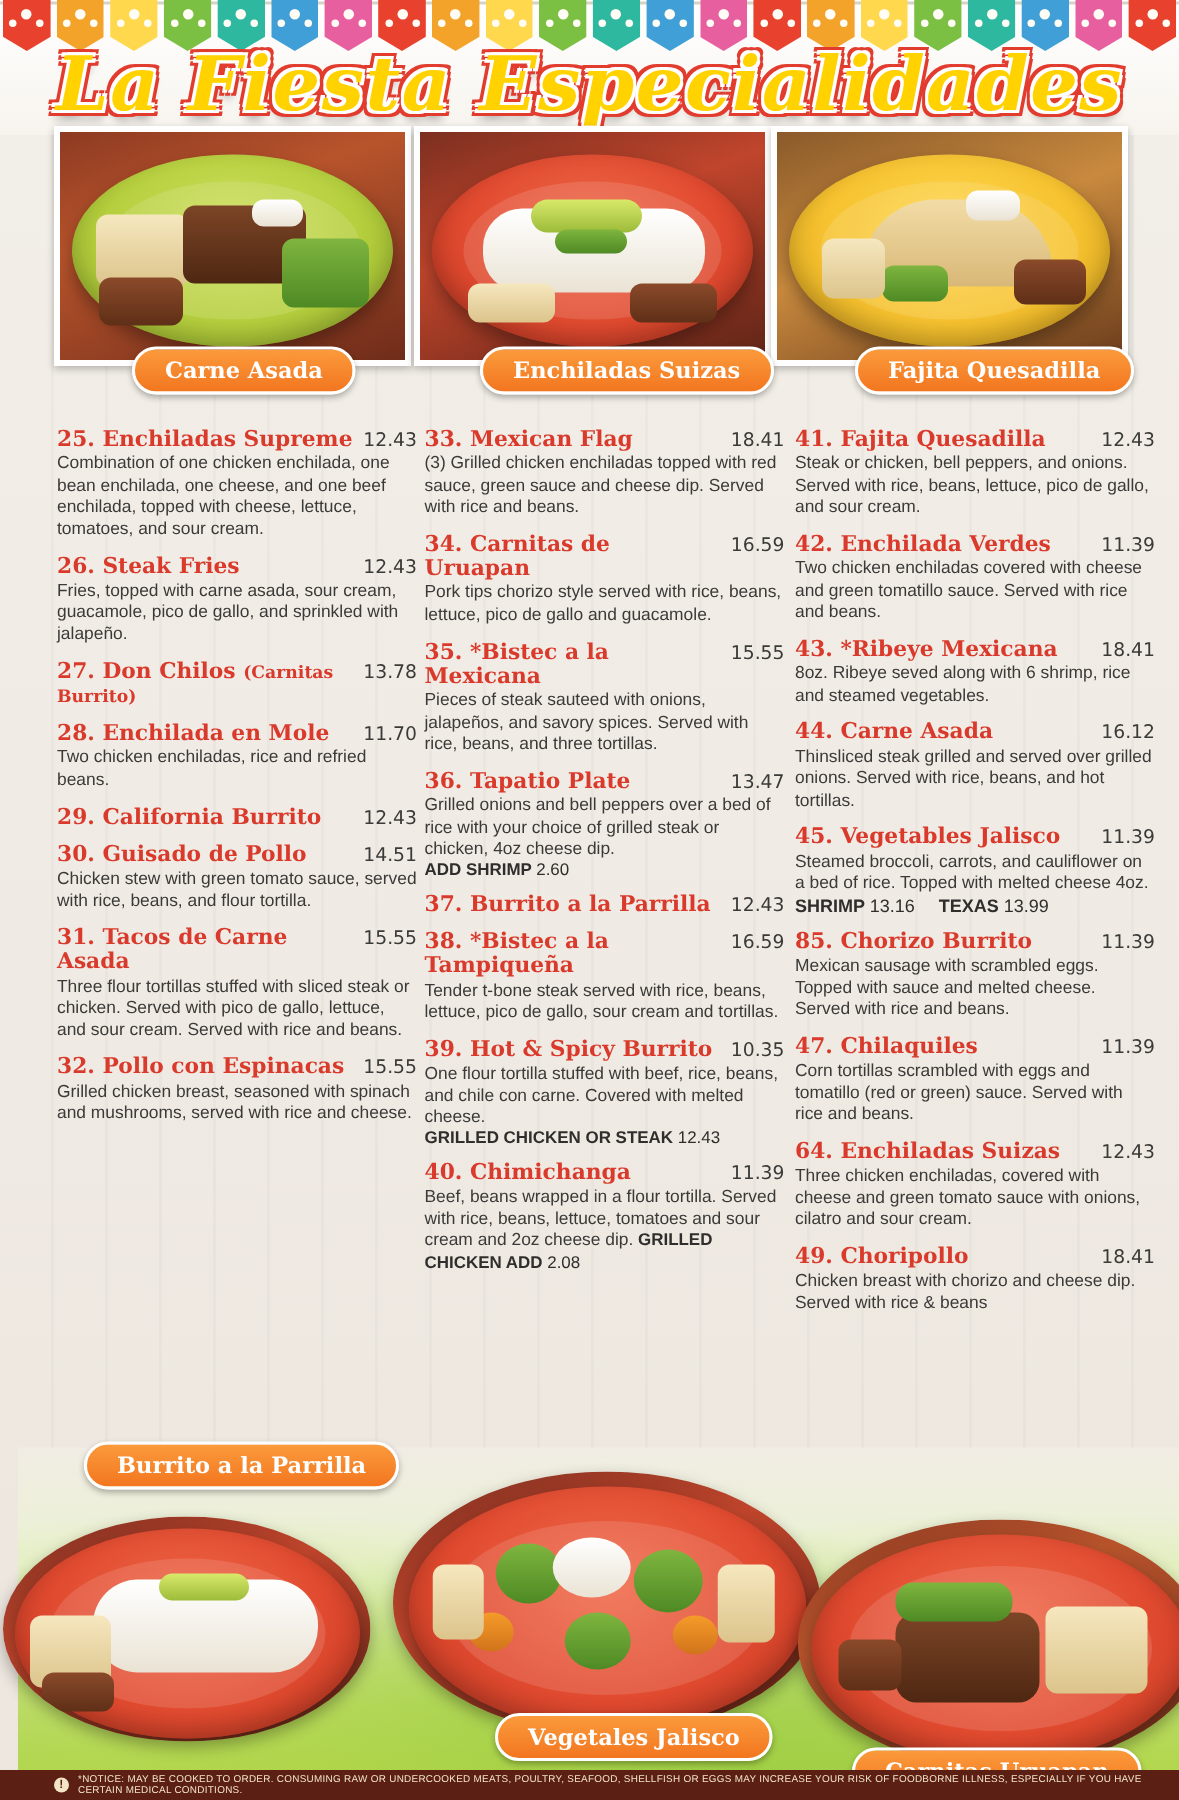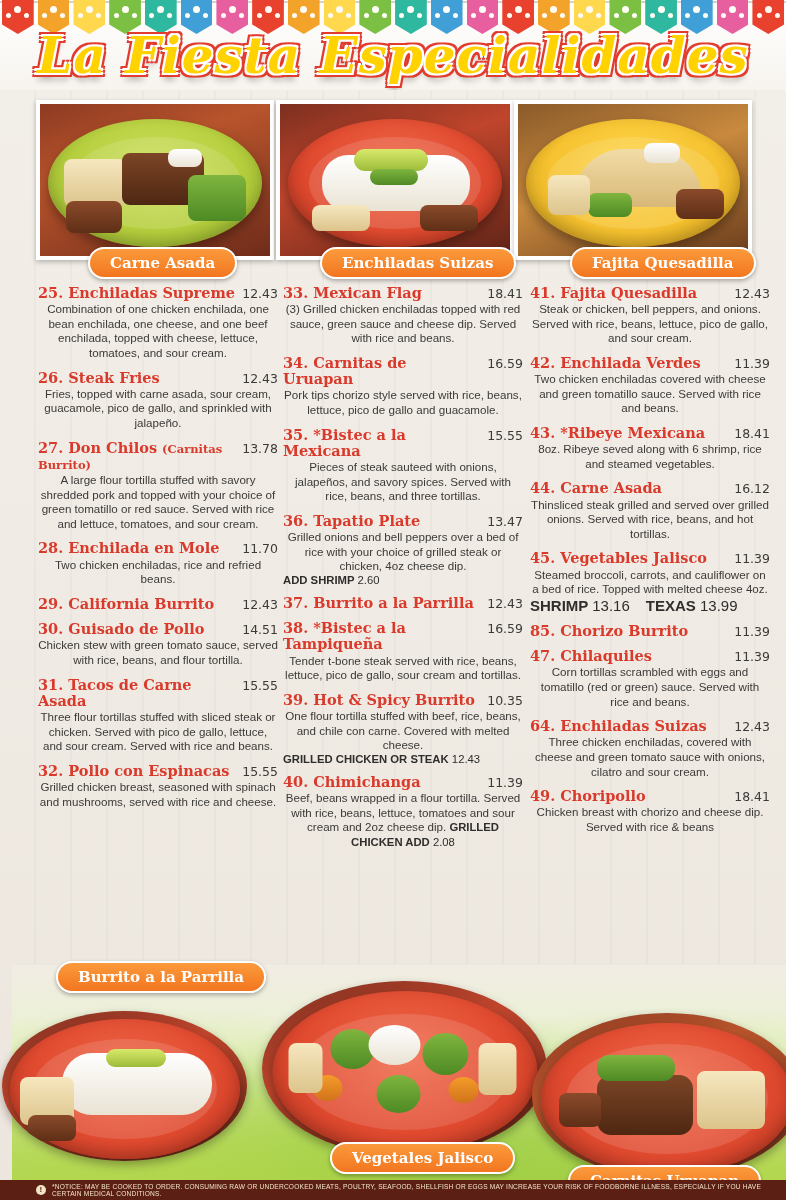--- a/index.html
+++ b/index.html
@@ -52,21 +52,21 @@
     letter-spacing: 1px;
     color: #ffd200;
     text-shadow:
       -2px -2px 0 #ffffff, 2px -2px 0 #ffffff, -2px 2px 0 #ffffff, 2px 2px 0 #ffffff,
       -4px 0 0 #e23c2e, 4px 0 0 #e23c2e, 0 -4px 0 #e23c2e, 0 4px 0 #e23c2e,
       -4px -4px 0 #e23c2e, 4px -4px 0 #e23c2e, -4px 4px 0 #e23c2e, 4px 4px 0 #e23c2e,
       0 7px 6px rgba(0,0,0,0.28);
   }
 
   
-  .photo-row { position:absolute; top:100px; left:0; width:786px; height:185px;text-decoration:underline; }
+  .photo-row { position:absolute; top:84px; left:0; width:786px; height:185px;text-decoration:underline; }
   .photo {
     position:absolute; top:0; width:238px; height:160px;
     border:4px solid #ffffff; box-shadow:0 2px 5px rgba(0,0,0,.25);
     overflow:hidden;
   }
   .p1 { left:36px; }
   .p2 { left:276px; }
   .p3 { left:514px; }
 
   
@@ -141,29 +141,28 @@
     color:#3a3a38;
     font-weight:normal;
     white-space:nowrap;
     flex:0 0 auto;
   }
   .desc {
     font-size:11.6px;
     line-height:1.26;
     color:#3b3a38;
     margin-top:1px;
-    text-align:center;
   }
   .addon {
     font-size:11.3px;
     font-weight:bold;
     color:#2f2e2c;
   }
   .addon .pr { font-weight:normal; }
-  .two-price { display:flex; gap:16px; font-size:15px; font-weight:bold; color:#2f2e2c; }
+  .two-price { display:flex; gap:16px; font-size:12px; font-weight:bold; color:#2f2e2c; }
   .two-price span.pr { font-weight:normal; }
 
   
   .bottom {
     position:absolute; left:12px; bottom:0; width:786px; height:235px;
     background:
       radial-gradient(ellipse at 18% 120%, #b7d84a 0%, rgba(183,216,74,0) 60%),
       radial-gradient(ellipse at 52% 130%, #86c43a 0%, rgba(134,196,58,0) 62%),
       radial-gradient(ellipse at 86% 120%, #b7d84a 0%, rgba(183,216,74,0) 60%),
       linear-gradient(#f1ece4 0%, #e9f3cf 38%, #9fce43 100%);
@@ -282,21 +281,20 @@
             <div class="item-name">26. Steak Fries </div>
             <div class="price">12.43</div>
           </div>
           <div class="desc">Fries, topped with carne asada, sour cream, guacamole, pico de gallo, and sprinkled with jalapeño.</div>
         </div>
         <div class="item">
           <div class="item-head">
             <div class="item-name">27. Don Chilos <span class="sub">(Carnitas Burrito)</span></div>
             <div class="price">13.78</div>
           </div>
-          <div class="desc">A large flour tortilla stuffed with savory shredded pork and topped with your choice of green tomatillo or red sauce. Served with rice and lettuce, tomatoes, and sour cream.</div>
         </div>
         <div class="item">
           <div class="item-head">
             <div class="item-name">28. Enchilada en Mole </div>
             <div class="price">11.70</div>
           </div>
           <div class="desc">Two chicken enchiladas, rice and refried beans.</div>
         </div>
         <div class="item">
           <div class="item-head">
@@ -423,20 +421,21 @@
           <div class="two-price">
             <div>SHRIMP <span class="pr">13.16</span></div>
             <div>TEXAS <span class="pr">13.99</span></div>
           </div>
         </div>
         <div class="item">
           <div class="item-head">
             <div class="item-name">85. Chorizo Burrito </div>
             <div class="price">11.39</div>
           </div>
+          <div class="desc">Mexican sausage with scrambled eggs. Topped with sauce and melted cheese. Served with rice and beans.</div>
         </div>
         <div class="item">
           <div class="item-head">
             <div class="item-name">47. Chilaquiles </div>
             <div class="price">11.39</div>
           </div>
           <div class="desc">Corn tortillas scrambled with eggs and tomatillo (red or green) sauce. Served with rice and beans.</div>
         </div>
         <div class="item">
           <div class="item-head">

